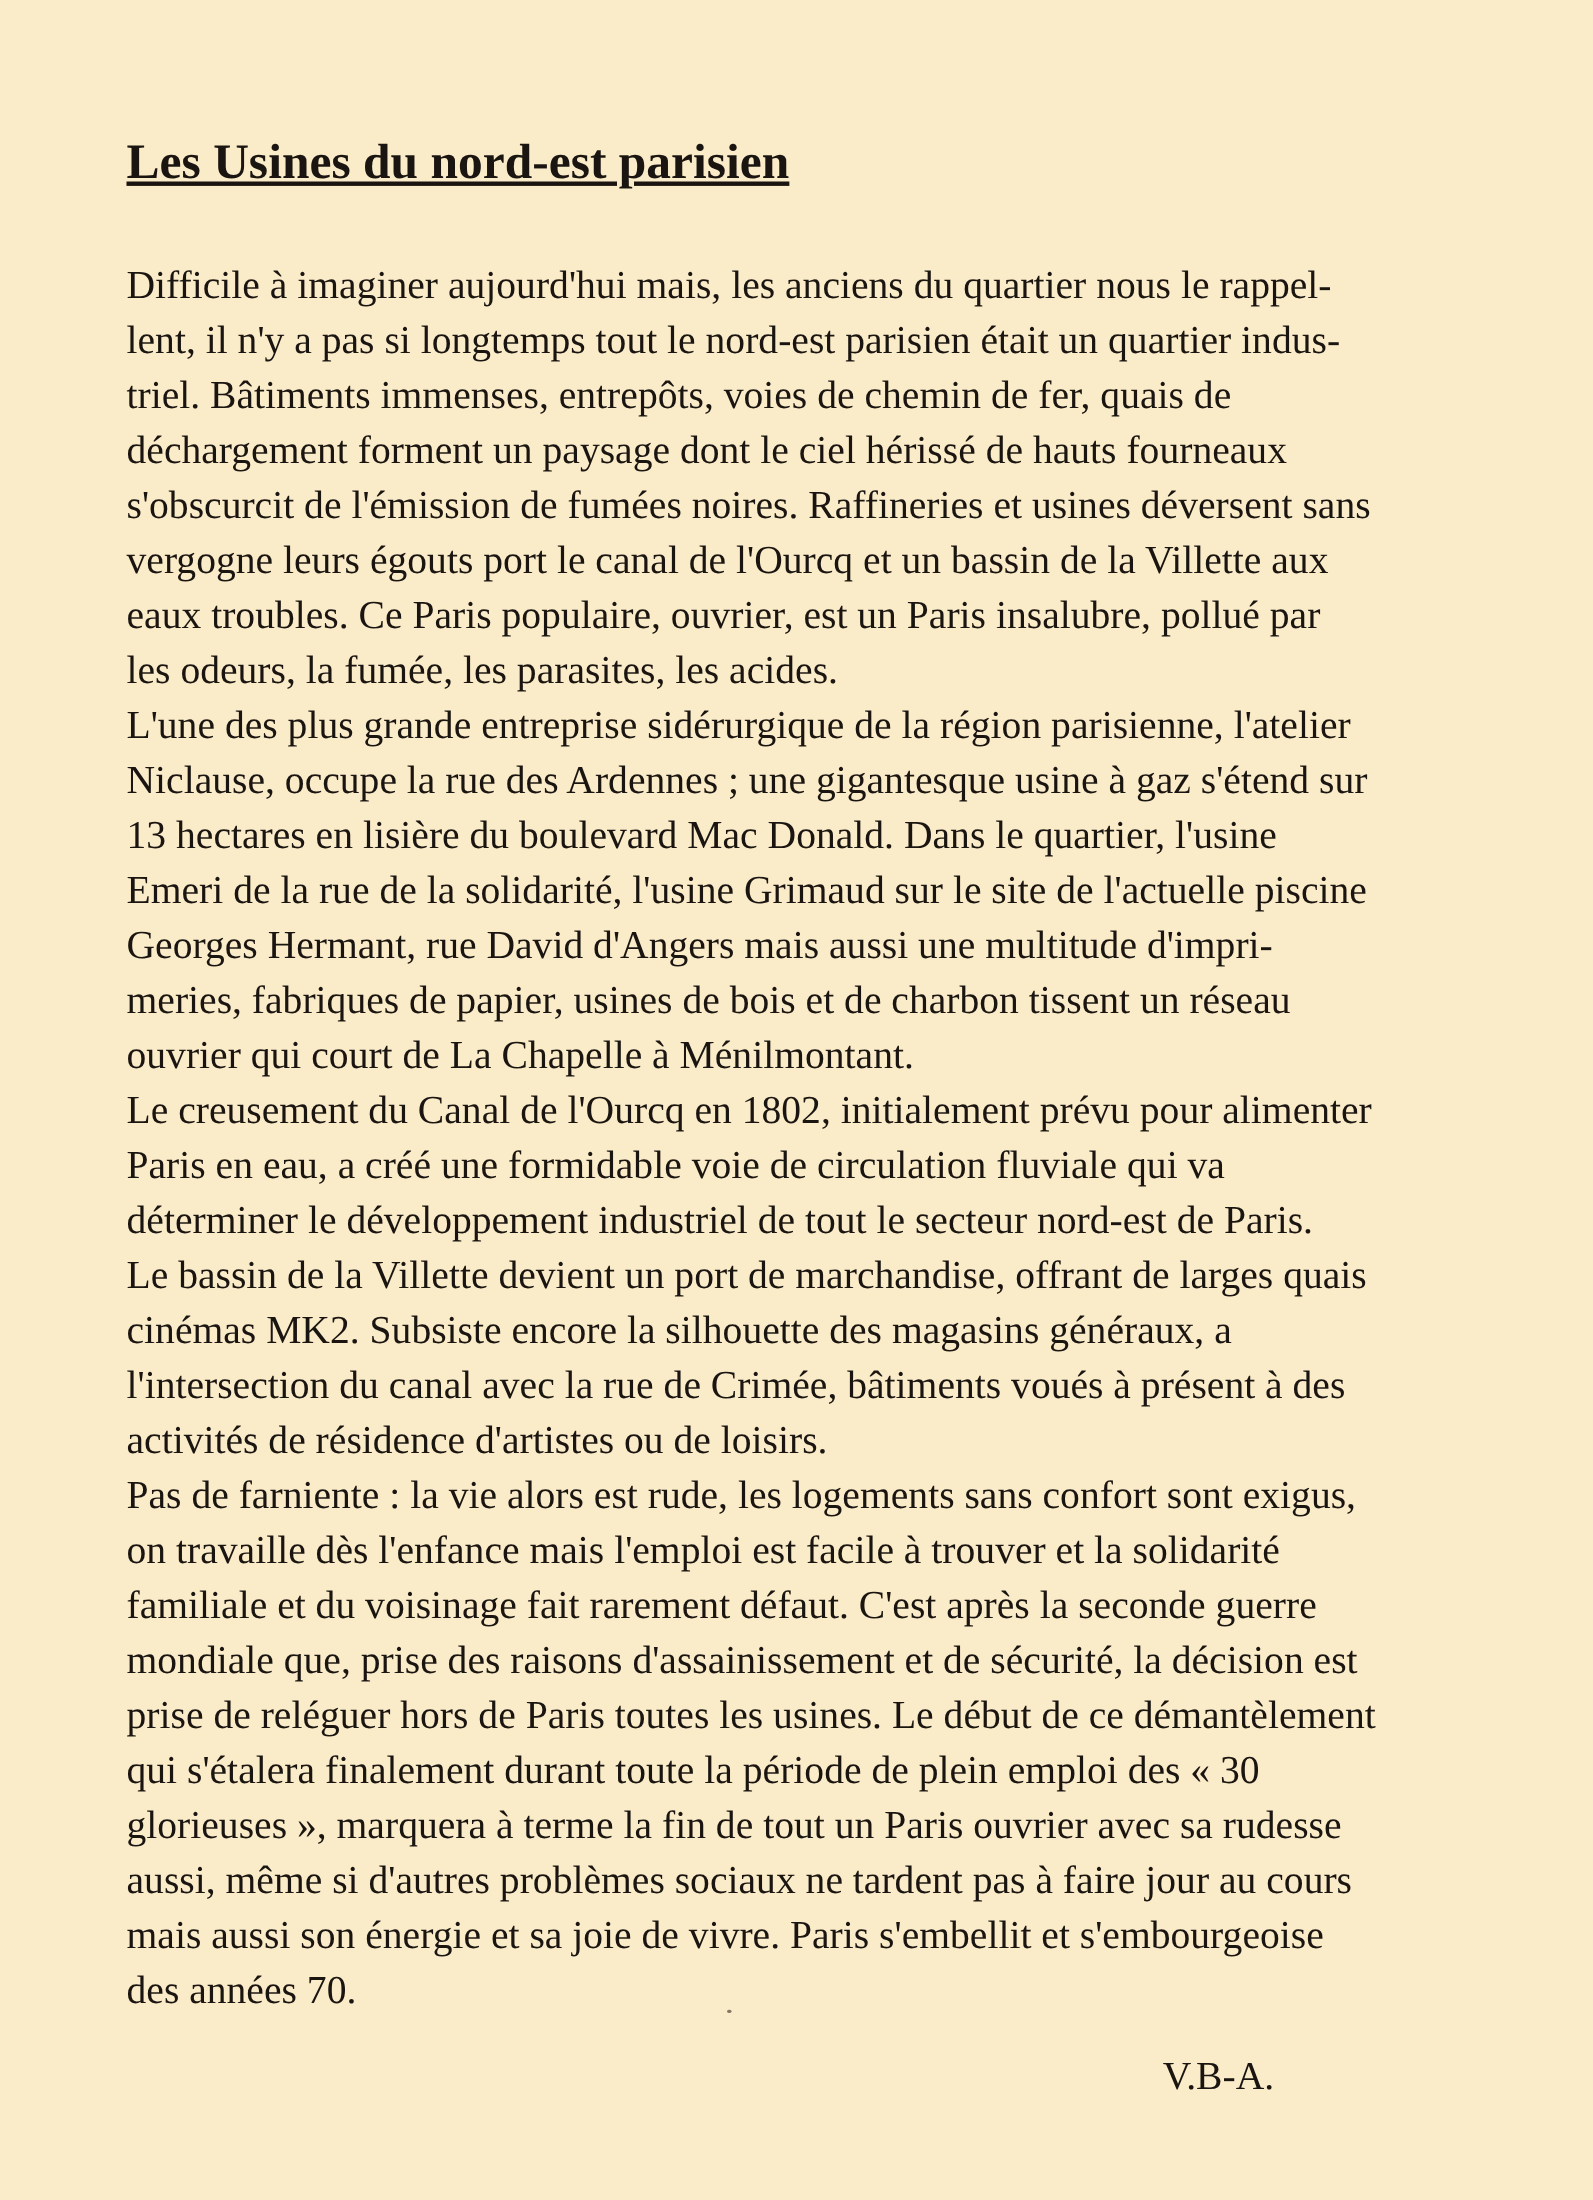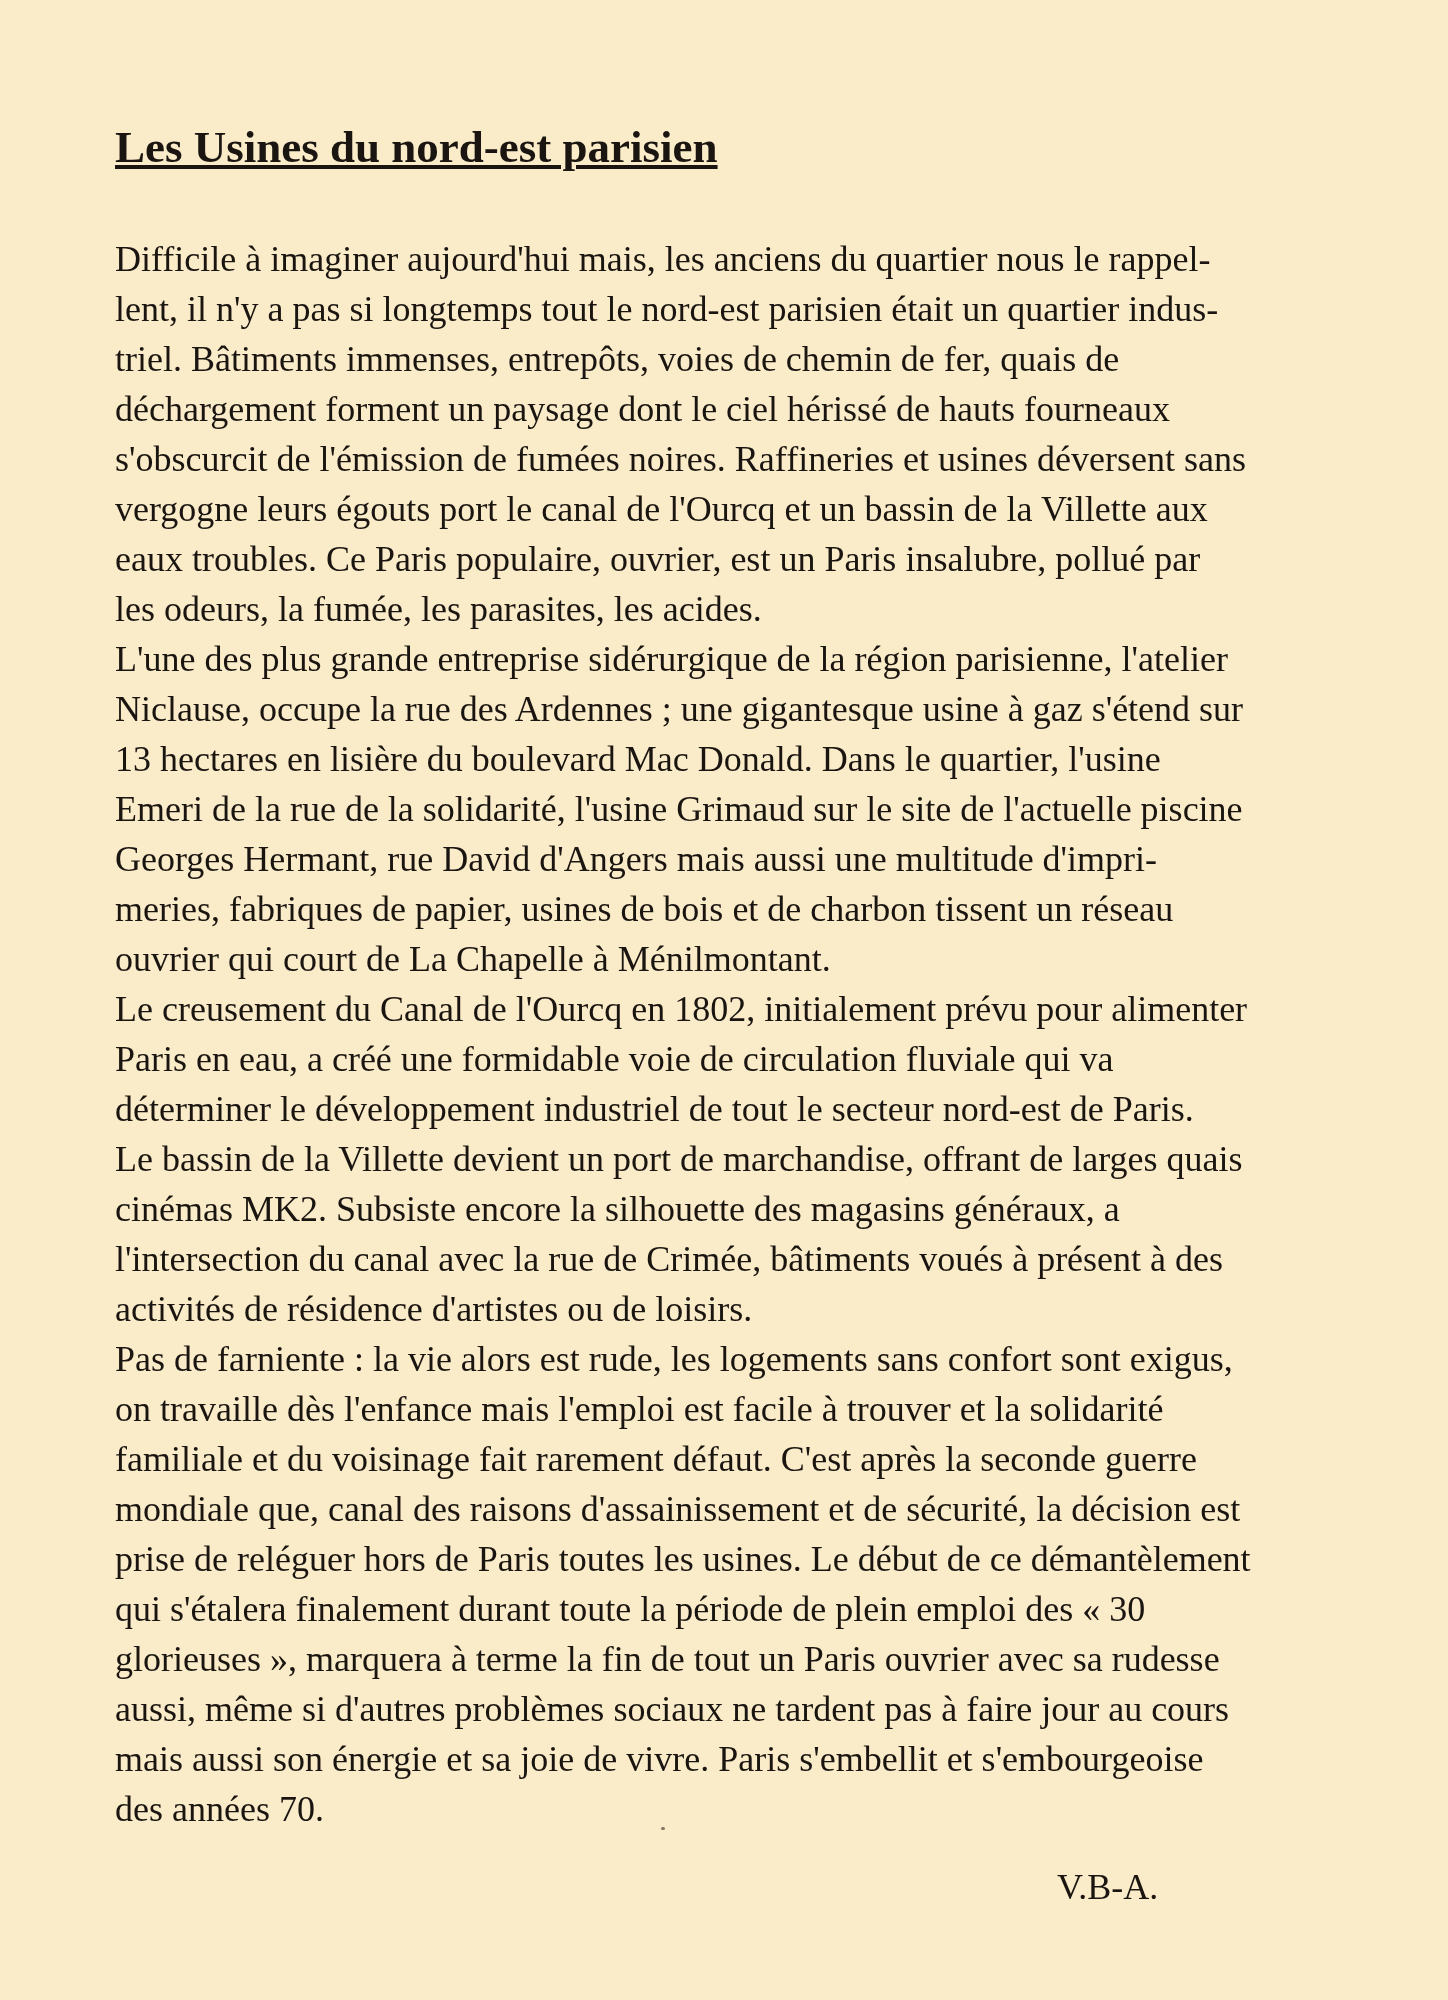--- a/index.html
+++ b/index.html
@@ -104,21 +104,21 @@
       <div class="paragraph">
         <div class="text-line">Le bassin de la Villette devient un port de marchandise, offrant de larges quais</div>
         <div class="text-line">cinémas MK2. Subsiste encore la silhouette des magasins généraux, a</div>
         <div class="text-line">l'intersection du canal avec la rue de Crimée, bâtiments voués à présent à des</div>
         <div class="text-line">activités de résidence d'artistes ou de loisirs.</div>
       </div>
       <div class="paragraph">
         <div class="text-line">Pas de farniente : la vie alors est rude, les logements sans confort sont exigus,</div>
         <div class="text-line">on travaille dès l'enfance mais l'emploi est facile à trouver et la solidarité</div>
         <div class="text-line">familiale et du voisinage fait rarement défaut. C'est après la seconde guerre</div>
-        <div class="text-line">mondiale que, canal des raisons d'assainissement et de sécurité, la décision est</div>
+        <div class="text-line">mondiale que, prise des raisons d'assainissement et de sécurité, la décision est</div>
         <div class="text-line">prise de reléguer hors de Paris toutes les usines. Le début de ce démantèlement</div>
         <div class="text-line">qui s'étalera finalement durant toute la période de plein emploi des « 30</div>
         <div class="text-line">glorieuses », marquera à terme la fin de tout un Paris ouvrier avec sa rudesse</div>
         <div class="text-line">aussi, même si d'autres problèmes sociaux ne tardent pas à faire jour au cours</div>
         <div class="text-line">mais aussi son énergie et sa joie de vivre. Paris s'embellit et s'embourgeoise</div>
         <div class="text-line">des années 70.</div>
       </div>
     </div>
 
   <div class="speck"></div>

